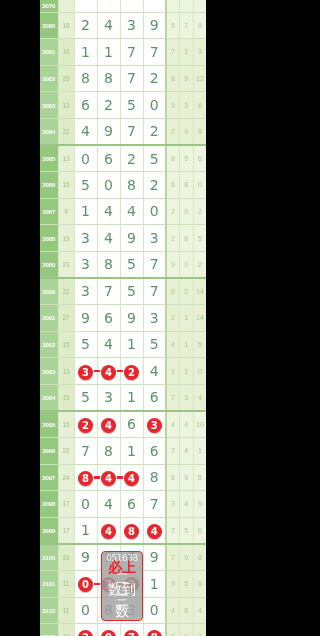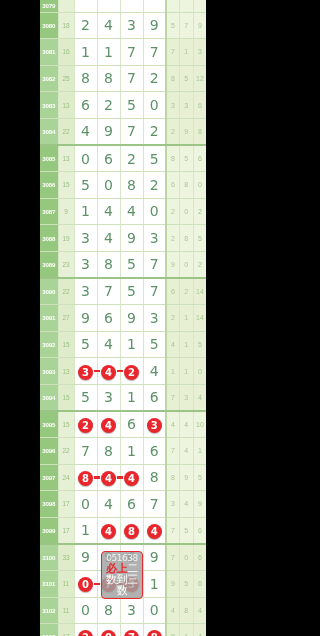--- a/index.html
+++ b/index.html
@@ -118,25 +118,25 @@
     z-index: 10;
   }
   #promo .code {
     font-size: 9px;
     color: #f2f2f2;
     letter-spacing: -0.5px;
     font-family: "DejaVu Sans", sans-serif;
     line-height: 10px;
   }
   #promo .l {
-    font-size: 11px;
+    font-size: 14px;
     color: #ffffff;
     line-height: 11px;
     letter-spacing: -0.3px;
-    font-family: Liberation Serif, serif;
+    font-family: Liberation Mono, monospace;
   }
   #promo .l .hi { color: #e8262b; font-weight: bold; }
 </style>
 </head>
 <body>
 
 <div id="app">
   <table class="grid">
     <tbody id="tbody">
         <tr style="height: 12px;">

